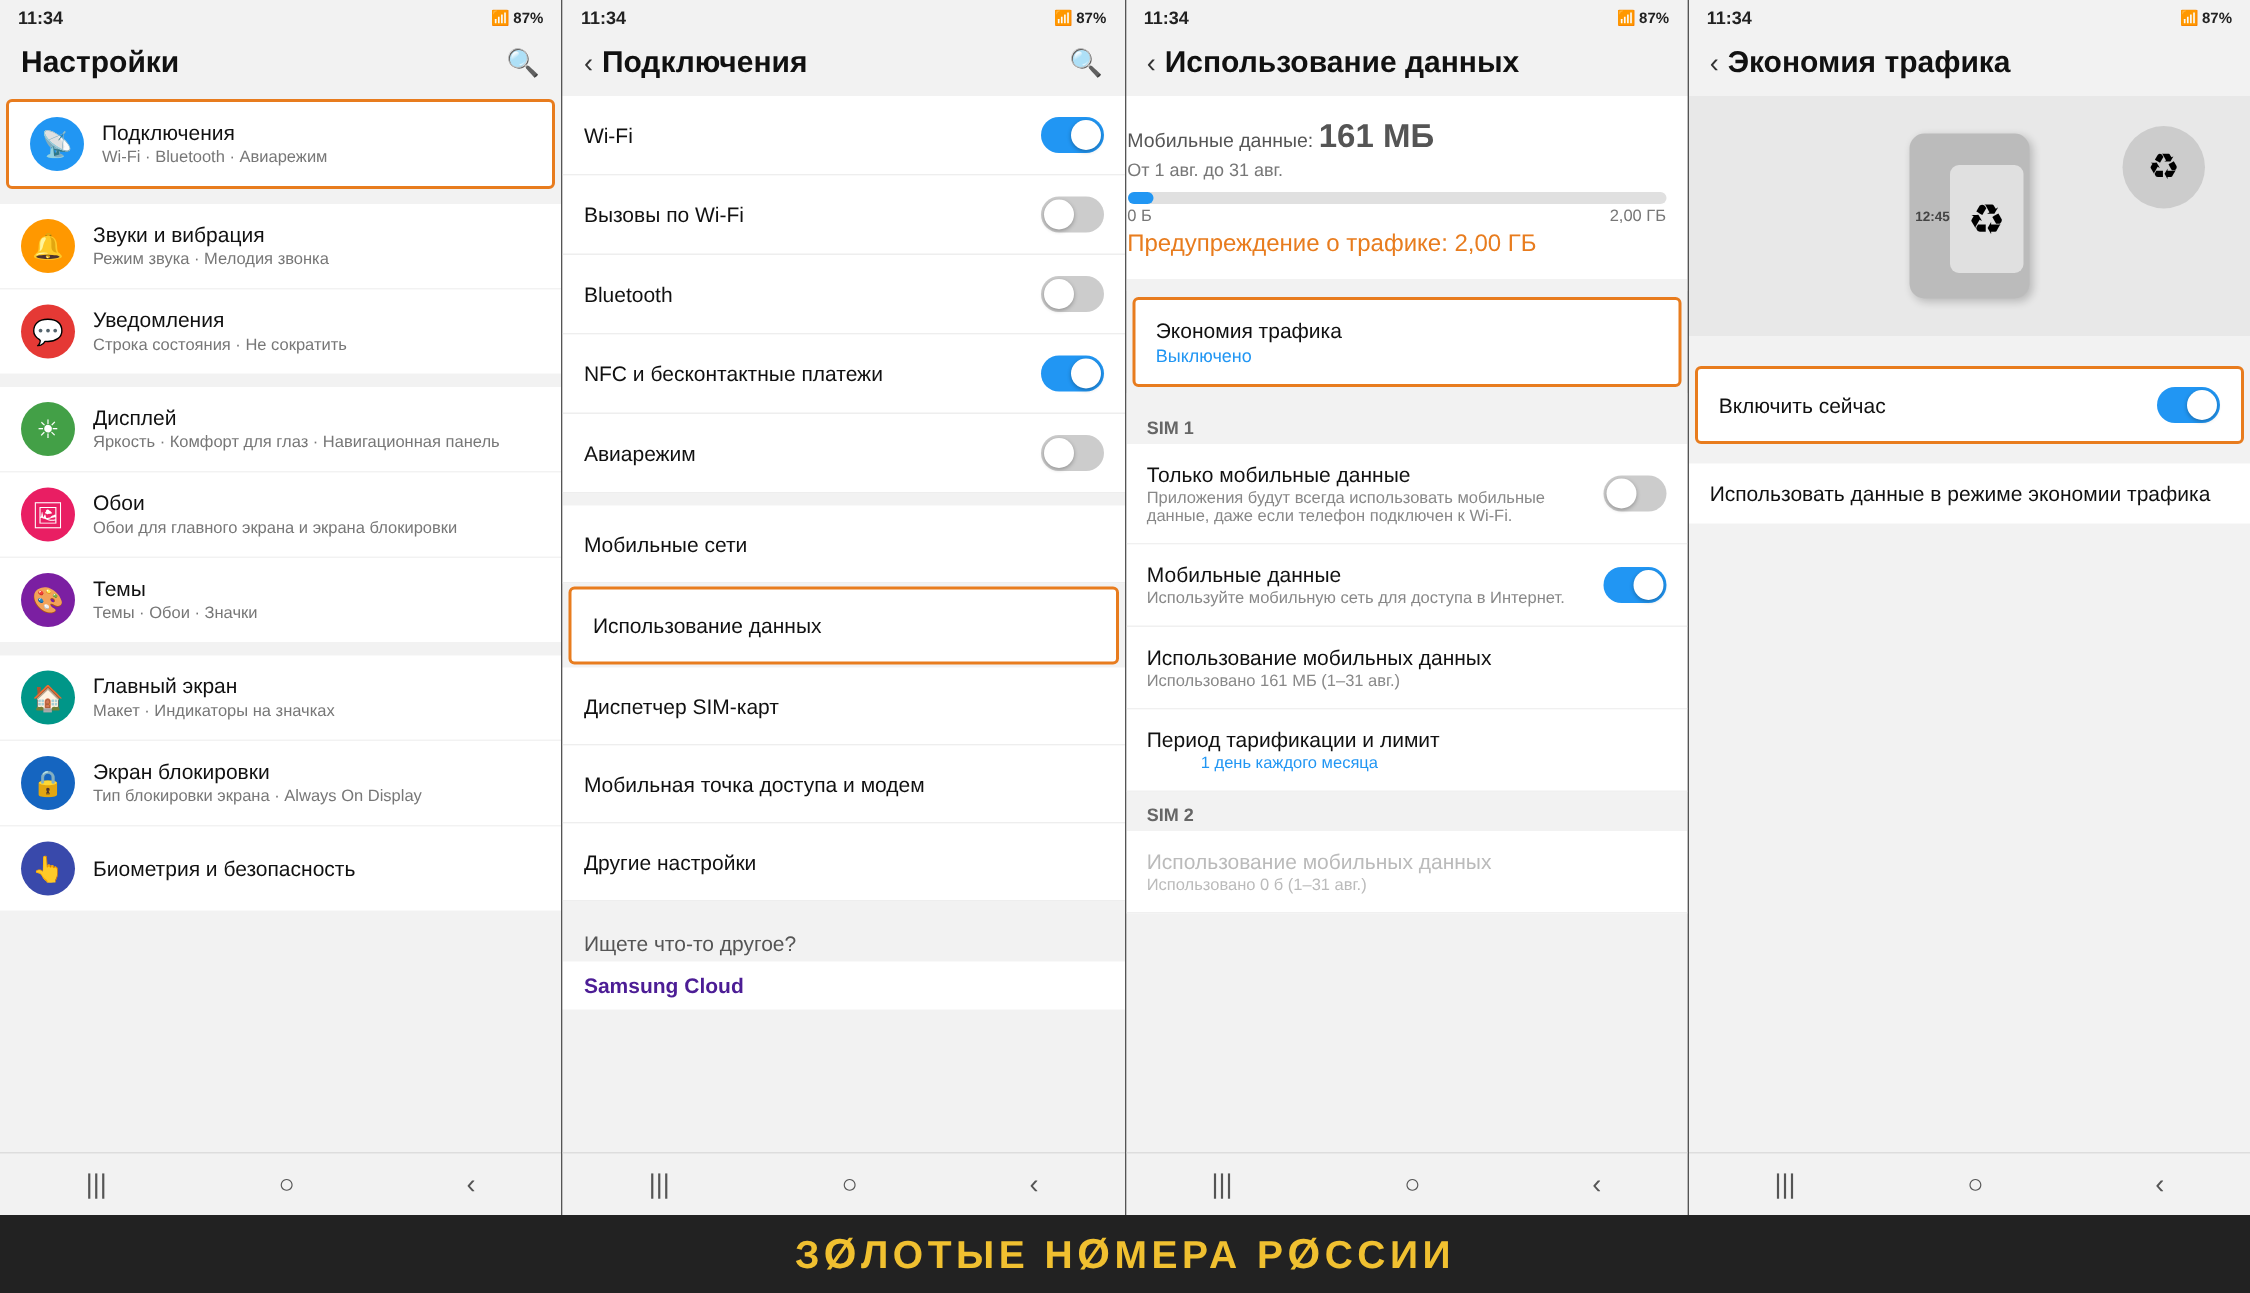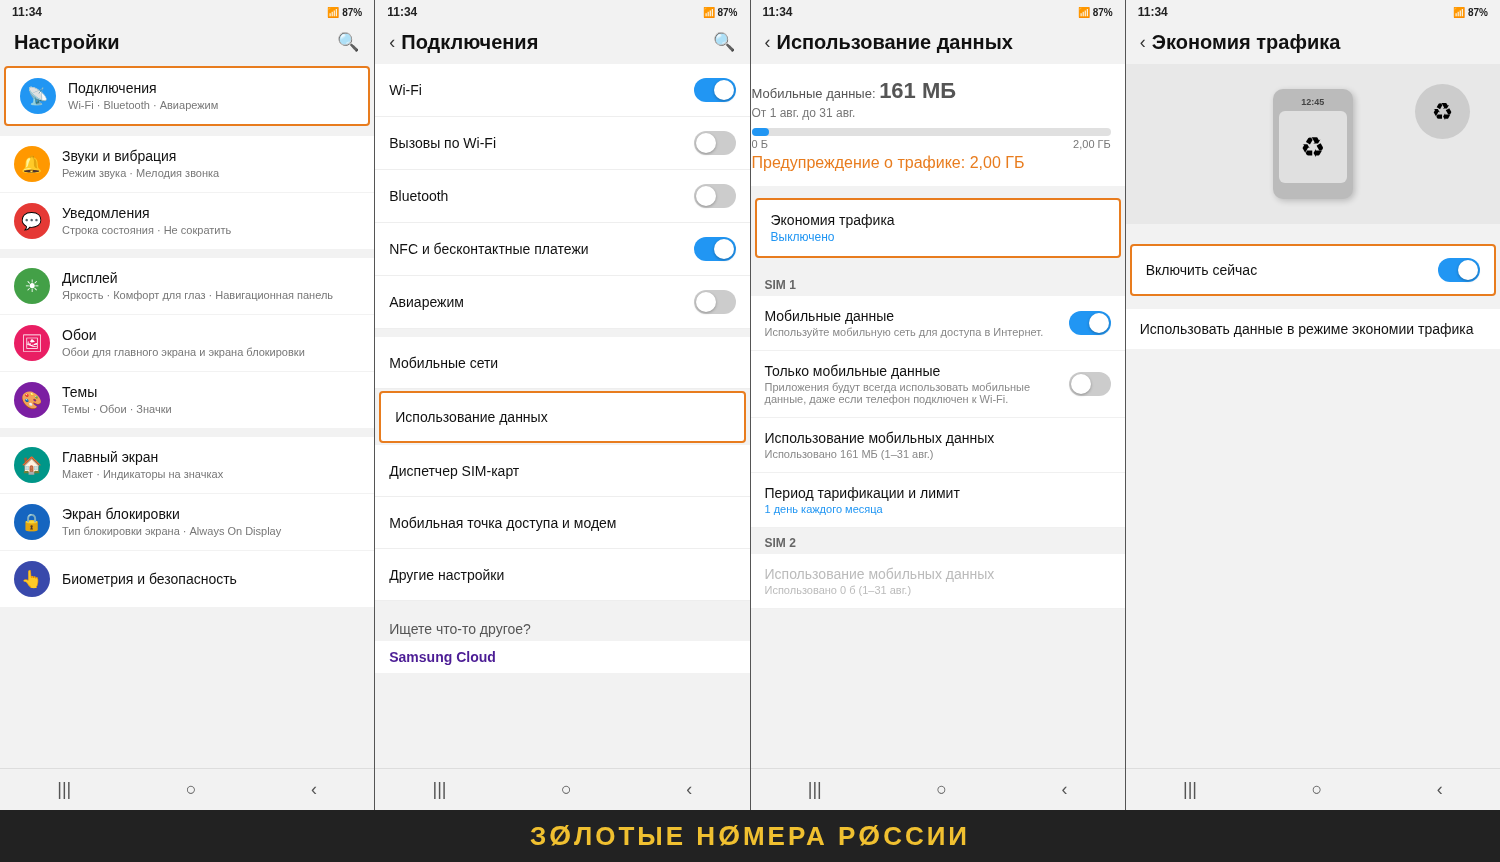--- a/index.html
+++ b/index.html
@@ -268,21 +268,21 @@
       background: #fff;
       padding: 12px 14px;
       display: flex;
       align-items: center;
       justify-content: space-between;
       border-bottom: 1px solid #f0f0f0;
     }
     .data-row-text { flex: 1; }
     .data-row-title { font-size: 14px; font-weight: 500; color: #111; }
     .data-row-sub { font-size: 11px; color: #888; margin-top: 2px; }
-    .data-row-sub.link { color: #2196f3; }
+    .data-row-sub.link { color: #2196f3; margin-left: 36px; }
     .data-row-sub.disabled { color: #bbb; }
 
     
     .economy-screen-image {
       background: #e8e8e8;
       height: 160px;
       display: flex;
       align-items: center;
       justify-content: center;
       position: relative;
@@ -550,33 +550,33 @@
       <div class="divider"></div>
       <div class="economy-item highlighted">
         <div class="economy-title">Экономия трафика</div>
         <div class="economy-status">Выключено</div>
       </div>
       <div class="divider"></div>
       <div class="sim-section">SIM 1</div>
 
       <div class="data-row-item">
         <div class="data-row-text">
+          <div class="data-row-title">Только мобильные данные</div>
+          <div class="data-row-sub">Приложения будут всегда использовать мобильные данные, даже если телефон подключен к Wi-Fi.</div>
+        </div>
+        <div class="toggle off">
+            <div class="toggle-knob"></div>
+          </div>
+      </div>
+      <div class="data-row-item">
+        <div class="data-row-text">
           <div class="data-row-title">Мобильные данные</div>
           <div class="data-row-sub">Используйте мобильную сеть для доступа в Интернет.</div>
         </div>
         <div class="toggle on">
-            <div class="toggle-knob"></div>
-          </div>
-      </div>
-      <div class="data-row-item">
-        <div class="data-row-text">
-          <div class="data-row-title">Только мобильные данные</div>
-          <div class="data-row-sub">Приложения будут всегда использовать мобильные данные, даже если телефон подключен к Wi-Fi.</div>
-        </div>
-        <div class="toggle off">
             <div class="toggle-knob"></div>
           </div>
       </div>
       <div class="data-row-item">
         <div class="data-row-text">
           <div class="data-row-title">Использование мобильных данных</div>
           <div class="data-row-sub">Использовано 161 МБ (1–31 авг.)</div>
         </div>
       </div>
       <div class="data-row-item">
@@ -612,21 +612,21 @@
       <div class="top-bar-back">
         <span class="back-arrow">‹</span>
         <span class="top-bar-title">Экономия трафика</span>
       </div>
     </div>
     <div class="content">
 
       <div class="economy-screen-image">
 
         <div style="position:relative; display:flex; align-items:center; justify-content:center; width:100%; height:100%;">
-          <div style="width:80px;height:110px;background:#bbb;border-radius:10px;display:flex;flex-direction:column;align-items:center;justify-content:flex-start;padding:8px 4px 4px 4px;box-shadow:2px 2px 6px rgba(0,0,0,0.2);">
+          <div style="width:80px;height:110px;background:#bbb;border-radius:10px;display:flex;align-items:center;justify-content:flex-start;padding:8px 4px 4px 4px;box-shadow:2px 2px 6px rgba(0,0,0,0.2);">
             <div style="font-size:9px;color:#444;font-weight:bold;margin-bottom:4px;">12:45</div>
             <div style="background:#e0e0e0;width:68px;height:72px;border-radius:6px;display:flex;align-items:center;justify-content:center;">
               <span style="font-size:28px;">♻</span>
             </div>
           </div>
           <div style="position:absolute;right:30px;top:20px;width:55px;height:55px;border-radius:50%;background:#ccc;display:flex;align-items:center;justify-content:center;font-size:24px;">♻</div>
         </div>
       </div>
       <div class="divider"></div>
       <div class="divider"></div>

